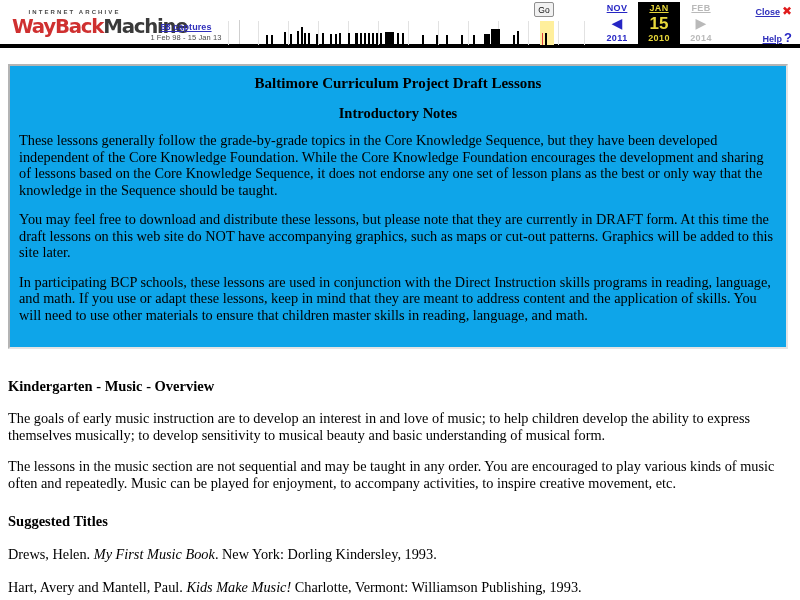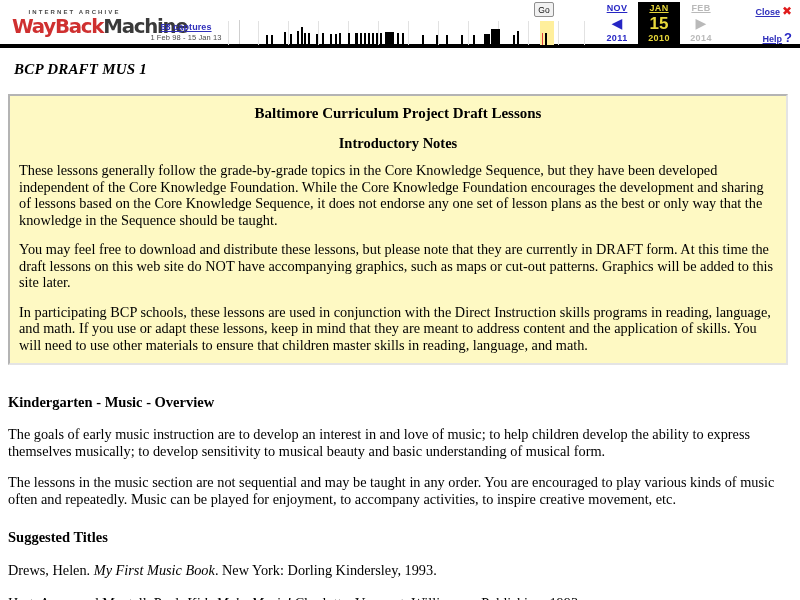--- a/index.html
+++ b/index.html
@@ -265,22 +265,22 @@
     letter-spacing: 0.2px;
   }
 
   .notes-box {
     margin: 16px 4px 0 0;
     border: 2px inset #c8c8c8;
     border-top: 2px solid #b4b4b4;
     border-left: 2px solid #b4b4b4;
     border-right: 2px solid #e4e4e4;
     border-bottom: 2px solid #e4e4e4;
-    padding: 7px 9px 10px 9px;
-    background: #fef9c3;
+    padding: 7px 9px 24px 9px;
+    background: #0ea5e9;
   }
   .notes-title {
     text-align: center;
     font-weight: bold;
     font-size: 15px;
     margin: 2px 0 2px 0;
   }
   .notes-sub {
     text-align: center;
     font-weight: bold;
@@ -406,21 +406,20 @@
   <div class="wm-close">
     <span class="wm-link">Close</span><span class="wm-x">✖</span>
   </div>
   <div class="wm-help">
     <span class="wm-link">Help</span><span class="wm-q">?</span>
   </div>
 </div>
 
 <div id="page">
 
-  <div class="page-tag">BCP DRAFT MUS 1</div>
 
   <div class="notes-box">
     <div class="notes-title">Baltimore Curriculum Project Draft Lessons</div>
     <div class="notes-sub">Introductory Notes</div>
     <p class="notes-p">These lessons generally follow the grade-by-grade topics in the Core Knowledge Sequence, but they have been developed independent of the Core Knowledge Foundation. While the Core Knowledge Foundation encourages the development and sharing of lessons based on the Core Knowledge Sequence, it does not endorse any one set of lesson plans as the best or only way that the knowledge in the Sequence should be taught.</p>
     <p class="notes-p">You may feel free to download and distribute these lessons, but please note that they are currently in DRAFT form. At this time the draft lessons on this web site do NOT have accompanying graphics, such as maps or cut-out patterns. Graphics will be added to this site later.</p>
     <p class="notes-p">In participating BCP schools, these lessons are used in conjunction with the Direct Instruction skills programs in reading, language, and math. If you use or adapt these lessons, keep in mind that they are meant to address content and the application of skills. You will need to use other materials to ensure that children master skills in reading, language, and math.</p>
   </div>
 
   <div class="sec-head">Kindergarten - Music - Overview</div>

